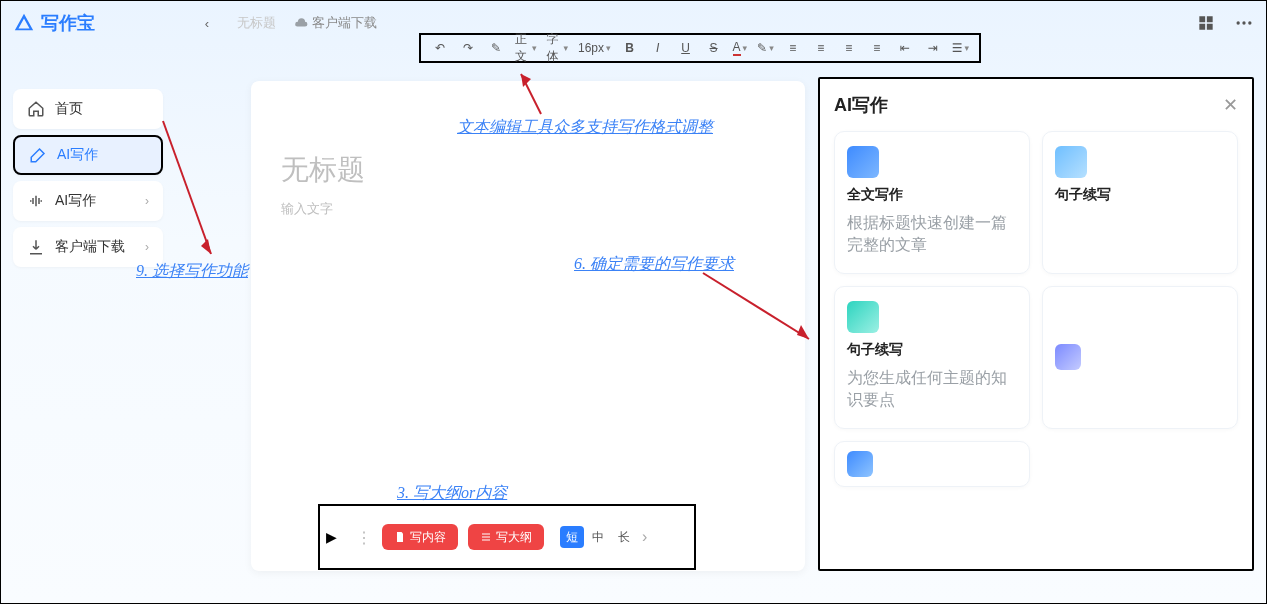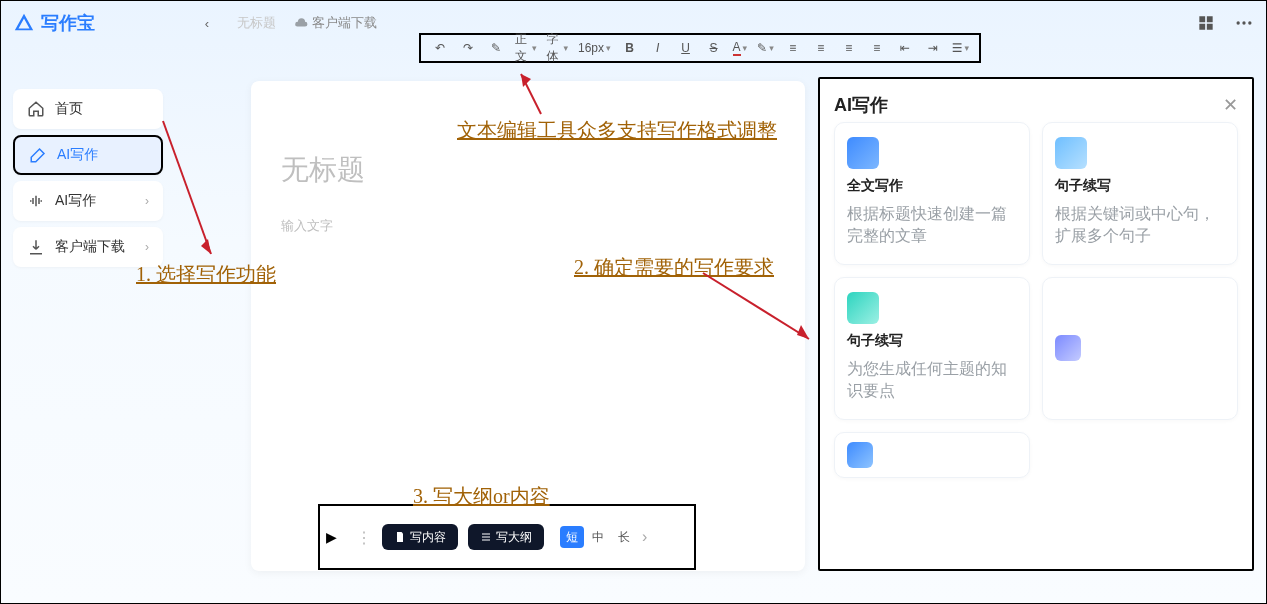--- a/index.html
+++ b/index.html
@@ -31,51 +31,51 @@
   .toolbar { position:absolute; left:418px; top:32px; width:562px; height:30px;
     border:2px solid #000; background:transparent; display:flex; align-items:center;
     padding:0 10px; gap:10px; font-size:12px; color:#555;}
   .tb-btn{display:flex;align-items:center;gap:2px;cursor:pointer;min-width:18px;justify-content:center;}
   .tb-sel{display:flex;align-items:center;gap:2px;cursor:pointer;}
   .tb-sel .car{font-size:9px;color:#888;}
   
   .editor { position:absolute; left:250px; top:80px; width:554px; height:490px;
     background:#fff; border-radius:8px; box-shadow:0 2px 8px rgba(0,0,0,.05); padding:70px 30px 30px;}
   .title-ph { font-size:28px; color:#bfbfbf; font-weight:500;}
-  .body-ph  { font-size:13px; color:#bfbfbf; margin-top:28px;}
+  .body-ph  { font-size:13px; color:#bfbfbf; margin-top:11px;}
   
   .bottombar { position:absolute; left:317px; top:503px; width:378px; height:66px;
     border:2px solid #000; display:flex; flex-direction:column; background:#fff;}
   .bb-row{display:flex;align-items:center;height:100%;}
   .bb-play{width:22px;font-size:14px;padding-left:6px;}
   .bb-inner{flex:1;display:flex;align-items:center;gap:10px;padding:0 14px;}
   .bb-more{color:#bbb;font-size:16px;cursor:pointer;}
   .pill{display:flex;align-items:center;gap:4px;height:26px;padding:0 12px;border-radius:6px;font-size:12px;cursor:pointer;}
-  .pill.blue{background:#0f172a;color:#fff;}
+  .pill.blue{background:#ef4444;color:#fff;}
   .seg{display:flex;align-items:center;gap:2px;margin-left:6px;}
   .seg .opt{width:24px;height:22px;display:flex;align-items:center;justify-content:center;
     font-size:12px;color:#555;border-radius:4px;cursor:pointer;}
   .seg .opt.sel{background:#2a7dff;color:#fff;}
   .seg .arrow{color:#aaa;margin-left:4px;}
   
   .ai-panel { position:absolute; right:12px; top:76px; width:436px; height:494px;
     background:#fff; border:2px solid #000; border-radius:2px; padding:14px 14px 6px;}
   .ai-head{display:flex;align-items:center;justify-content:space-between;}
   .ai-title{font-size:18px;font-weight:600;color:#222;}
   .ai-close{font-size:18px;color:#999;cursor:pointer;}
-  .ai-grid{display:grid;grid-template-columns:1fr 1fr;gap:12px;margin-top:5px;}
+  .ai-grid{display:grid;grid-template-columns:1fr 1fr;gap:12px;margin-top:14px;}
   .card{border:1px solid #eef2f7;border-radius:10px;padding:14px 12px 16px;
     box-shadow:0 1px 4px rgba(0,0,0,.03);cursor:pointer;min-height:112px;
     display:flex;flex-direction:column;gap:8px;}
   .card-ic{width:32px;height:32px;border-radius:6px;}
   .card h4{font-size:14px;color:#222;font-weight:600;}
   .card p{font-size:16px;color:#9aa0a6;line-height:1.4;}
   .card.small{min-height:46px;flex-direction:row;align-items:center;padding:8px 12px;}
   
-  .anno{position:absolute;font-size:20px;color:#a16207;font-family:KaiTi,STKaiti,serif;text-decoration:underline;white-space:nowrap;}
+  .anno{position:absolute;font-style:italic;font-size:16px;color:#3b82f6;font-family:KaiTi,STKaiti,serif;text-decoration:underline;white-space:nowrap;}
   svg.arrow-anno{position:absolute;overflow:visible;}
   .arrow-anno line{stroke:#c8202c;stroke-width:2;}
   .arrow-anno polygon{fill:#c8202c;}
 </style>
 </head>
 <body>
 
 <div class="header">
   <div class="logo">
     <svg class="logo-ico" viewBox="0 0 24 24">
@@ -210,40 +210,39 @@
   </div>
   <div class="ai-grid">
     <div class="card">
       <div class="card-ic" style="background:linear-gradient(135deg,#3e8bff,#7db7ff)"></div>
       <h4>全文写作</h4>
       <p>根据标题快速创建一篇完整的文章</p>
     </div>
     <div class="card">
       <div class="card-ic" style="background:linear-gradient(135deg,#6fbfff,#b6e0ff)"></div>
       <h4>句子续写</h4>
-      <p>根据关键词或中心句，扩展多个句子</p>
     </div>
     <div class="card">
       <div class="card-ic" style="background:linear-gradient(135deg,#2dd4bf,#9cf0e4)"></div>
       <h4>句子续写</h4>
       <p>为您生成任何主题的知识要点</p>
     </div>
     <div class="card small">
       <div class="card-ic" style="width:26px;height:26px;background:linear-gradient(135deg,#7c8aff,#c4cbff)"></div>
     </div>
     <div class="card small">
       <div class="card-ic" style="width:26px;height:26px;background:linear-gradient(135deg,#3e8bff,#8ec4ff)"></div>
     </div>
   </div>
 </div>
 
-<div class="anno" style="left:135px;top:260px">1. 选择写作功能</div>
+<div class="anno" style="left:135px;top:260px">9. 选择写作功能</div>
 <div class="anno" style="left:456px;top:116px">文本编辑工具众多支持写作格式调整</div>
-<div class="anno" style="left:573px;top:253px">2. 确定需要的写作要求</div>
-<div class="anno" style="left:412px;top:482px">3. 写大纲or内容</div>
+<div class="anno" style="left:573px;top:253px">6. 确定需要的写作要求</div>
+<div class="anno" style="left:396px;top:482px">3. 写大纲or内容</div>
 
 <svg class="arrow-anno" style="left:160px;top:118px" width="60" height="145">
   <line x1="2" y1="2" x2="50" y2="135"></line>
     <polygon points="50,135 40,127 47,120"></polygon>
 </svg>
 <svg class="arrow-anno" style="left:510px;top:68px" width="40" height="50">
   <line x1="30" y1="45" x2="10" y2="5"></line>
     <polygon points="10,5 20,10 12,18"></polygon>
 </svg>
 <svg class="arrow-anno" style="left:700px;top:270px" width="120" height="80">

